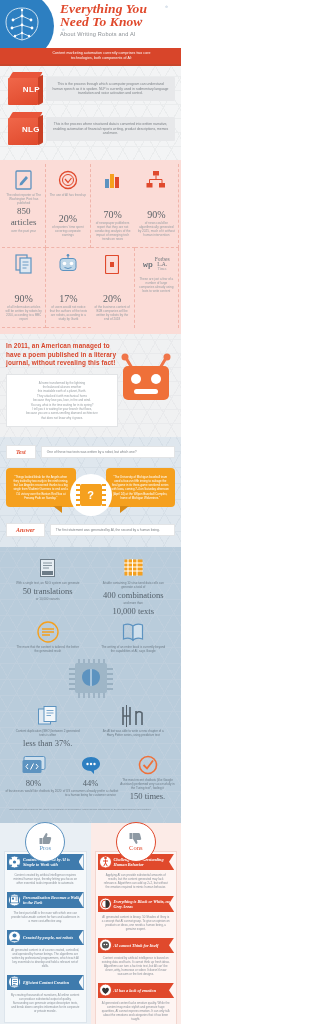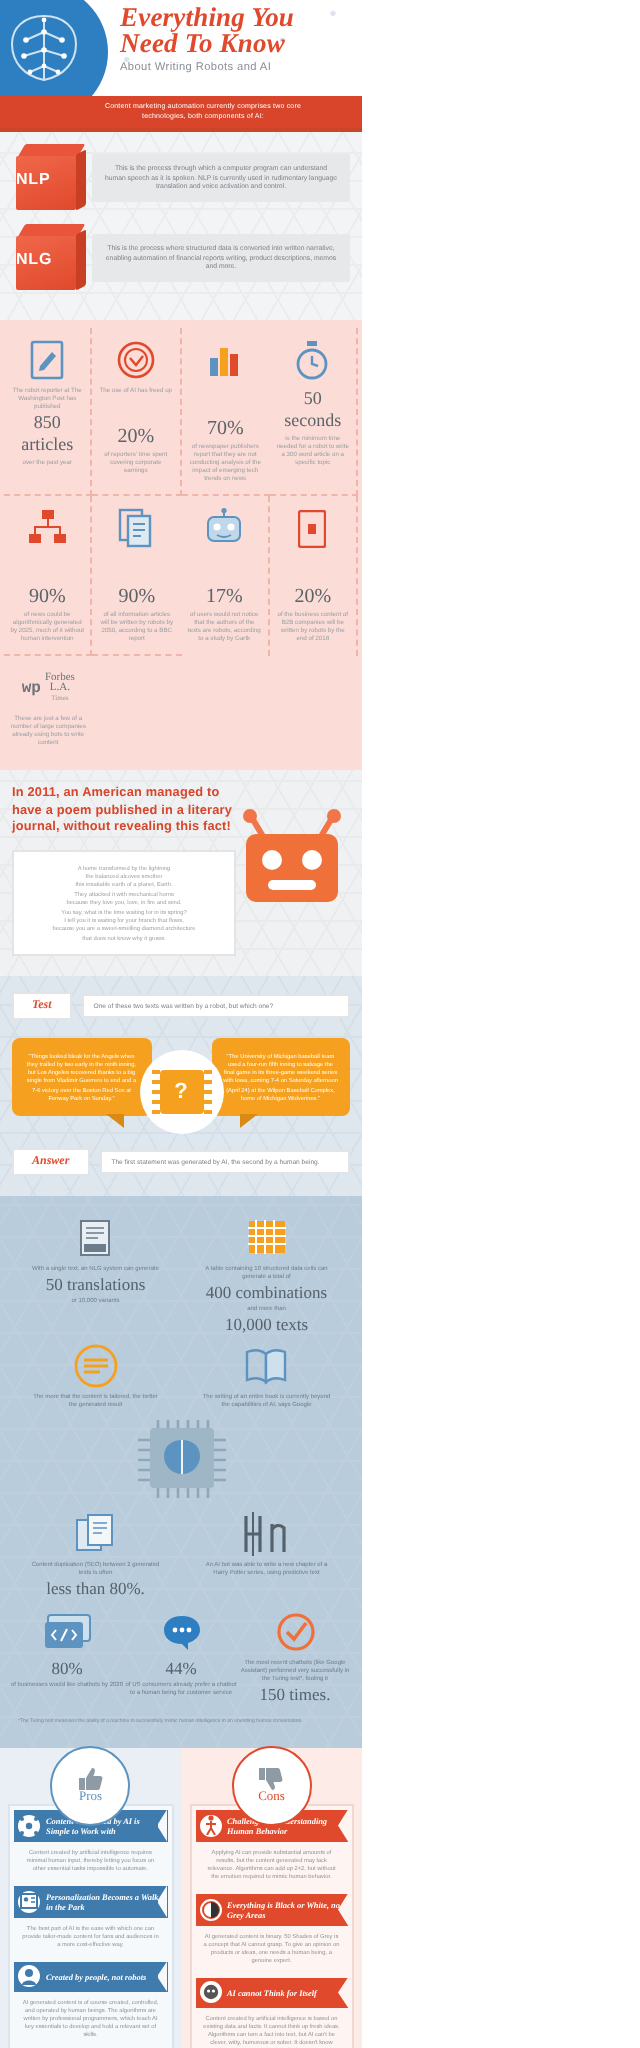--- a/index.html
+++ b/index.html
@@ -81,21 +81,21 @@
     background: #e8553a;
     transform: skewX(-30deg); transform-origin: bottom left;
     border-radius: 1px;
   }
   .nlbox .side {
     position: absolute; right: -3px; top: 4px; width: 5px; height: 28px;
     background: #c93f24; transform: skewY(-28deg); border-radius: 1px;
   }
   .nlbox .lbl {
     position: absolute; left: 2px; top: 13px; width: 32px;
-    text-align: left; color: #fff; font-size: 8px; font-weight: bold;
+    text-align: right; color: #fff; font-size: 8px; font-weight: bold;
     letter-spacing: .4px;
   }
   .nltext {
     margin-left: 6px;
     background: #e7e8ea;
     color: #7d8287;
     font-size: 3.4px; line-height: 4.6px;
     padding: 5px 6px; text-align: center; border-radius: 1px;
   }
 
@@ -343,31 +343,20 @@
           <svg width="18" height="18" viewBox="0 0 18 18">
             <rect x="1" y="8" width="4" height="9" fill="#5d93c0"></rect>
             <rect x="6" y="3" width="4" height="14" fill="#f5a01e"></rect>
             <rect x="11" y="6" width="4" height="11" fill="#e0492c"></rect>
           </svg>
         </div>
         <div class="big pct">70%</div>
         <div class="cap">of newspaper publishers report that they are not conducting analysis of the impact of emerging tech trends on news</div>
       </div>
 
-      <div class="cell">
-        <div class="ico">
-          <svg width="18" height="20" viewBox="0 0 18 20">
-            <rect x="6.5" y="0.5" width="5" height="2.5" fill="#5d93c0"></rect>
-            <circle cx="9" cy="12" r="7" fill="none" stroke="#5d93c0" stroke-width="1.4"></circle>
-            <path d="M9 8 L9 12 L12 13" fill="none" stroke="#5d93c0" stroke-width="1.2"></path>
-          </svg>
-        </div>
-        <div class="big">50 seconds</div>
-        <div class="cap">is the minimum time needed for a robot to write a 300 word article on a specific topic</div>
-      </div>
 
       <div class="cell">
         <div class="ico">
           <svg width="20" height="18" viewBox="0 0 20 18">
             <rect x="7" y="0" width="6" height="4.5" fill="#e0492c"></rect>
             <rect x="0.5" y="12" width="6" height="4.5" fill="#e0492c"></rect>
             <rect x="13" y="12" width="6" height="4.5" fill="#e0492c"></rect>
             <path d="M10 4.5 L10 8.5 M3.5 12 L3.5 8.5 L16 8.5 L16 12" fill="none" stroke="#e0492c" stroke-width="1"></path>
           </svg>
         </div>
@@ -555,21 +544,21 @@
     <div class="d-row">
       <div class="d-item">
         <div class="ico">
           <svg width="20" height="19" viewBox="0 0 20 19">
             <rect x="0.5" y="3" width="12" height="15" fill="#dfe9f2" stroke="#5d93c0" stroke-width="1"></rect>
             <rect x="6" y="0.5" width="12" height="15" fill="#f3f7fa" stroke="#5d93c0" stroke-width="1"></rect>
             <path d="M8.5 4.5 H15.5 M8.5 7 H15.5 M8.5 9.5 H13" stroke="#5d93c0" stroke-width="0.8"></path>
           </svg>
         </div>
         <div class="d-cap">Content duplication (SEO) between 2 generated texts is often</div>
-        <div class="d-big">less than 80%.</div>
+        <div class="d-big">less than 37%.</div>
       </div>
       <div class="d-item">
         <div class="ico">
           <svg width="26" height="22" viewBox="0 0 26 22">
             <g stroke="#55616b" stroke-width="1.6" fill="none">
               <path d="M3 2 V20 M10 2 V20 M3 11 H10"></path>
               <path d="M16 6 V20 M16 9 C17 6.5 20 6 22 8 V20"></path>
               <path d="M6.5 0 L6.5 22" stroke-width="1"></path>
             </g>
           </svg>

